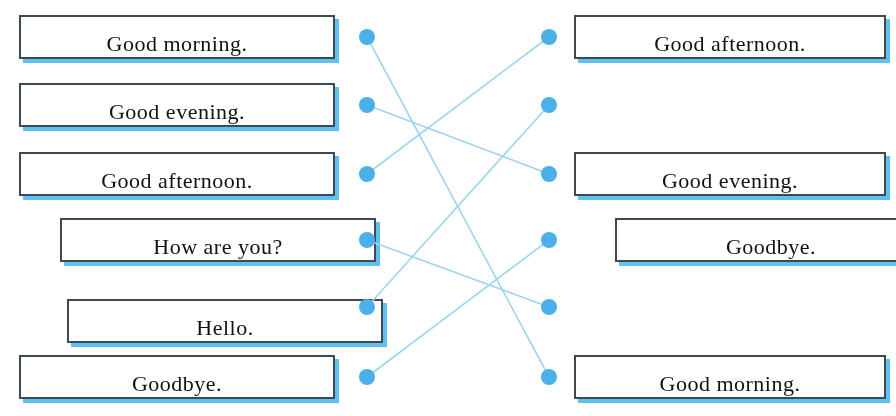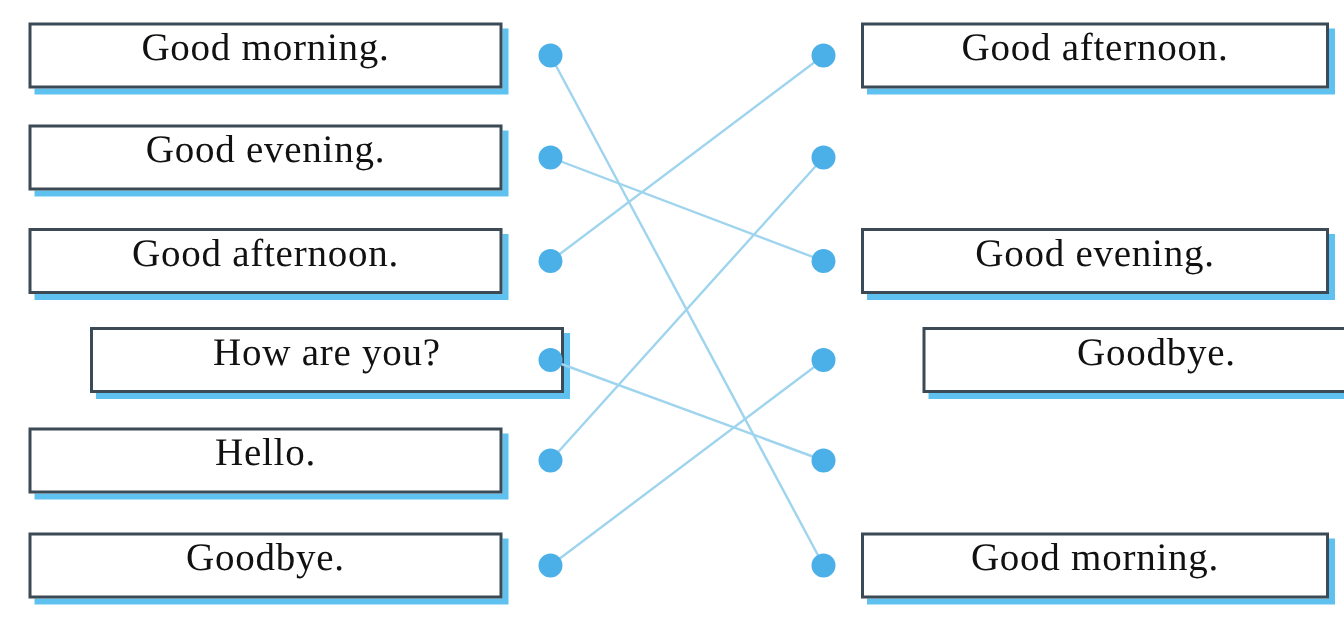--- a/index.html
+++ b/index.html
@@ -15,34 +15,34 @@
     background: var(--bg, #ffffff);
     overflow: hidden;
   }
   .phrase-box {
     position: absolute;
     height: 40px;
     background: #ffffff;
     border: 2px solid var(--box-border, #3c4a55);
     box-shadow: 4px 4px 0 0 var(--box-shadow, #5ec1ef);
     display: flex;
-    align-items: flex-start;
+    align-items: flex-end;
     justify-content: center;
-    font-size: 26px;
+    font-size: 22px;
     color: var(--text, #111111);
     letter-spacing: 0.5px;
     box-sizing: content-box;
   }
   .left-box  { left: 19px;  width: 312px; }
   .right-box { left: 574px; width: 308px; }
   .r0 { top: 15px; }
   .r1 { top: 83px; }
   .r2 { top: 152px; }
   .r3 { top: 218px; margin-left: 41px; }
-  .r4 { top: 285px; }
+  .r4 { top: 299px; margin-left: 48px; }
   .r5 { top: 355px; }
   #wires {
     position: absolute;
     left: 0; top: 0;
     width: 896px;
     height: 416px;
     pointer-events: none;
   }
   #wires circle { pointer-events: all; cursor: pointer; }
 </style>

